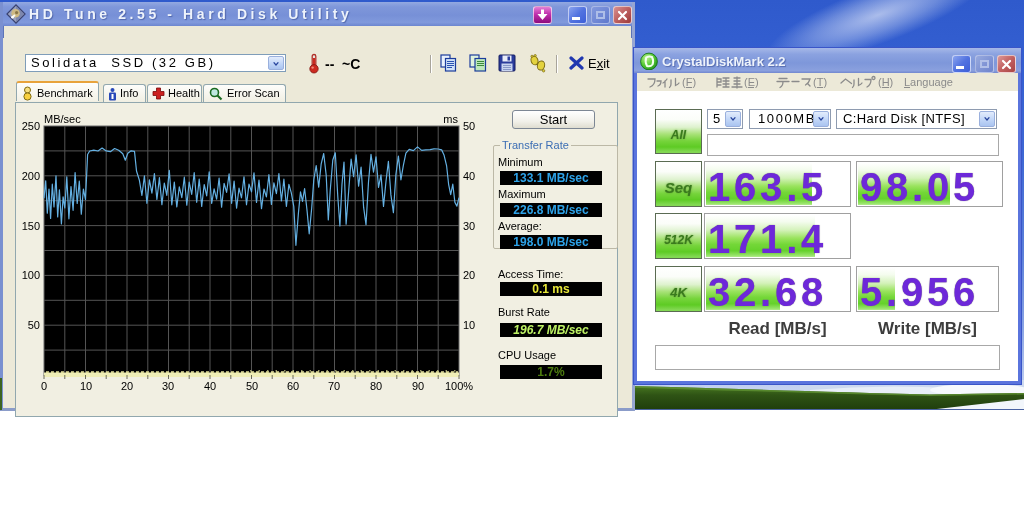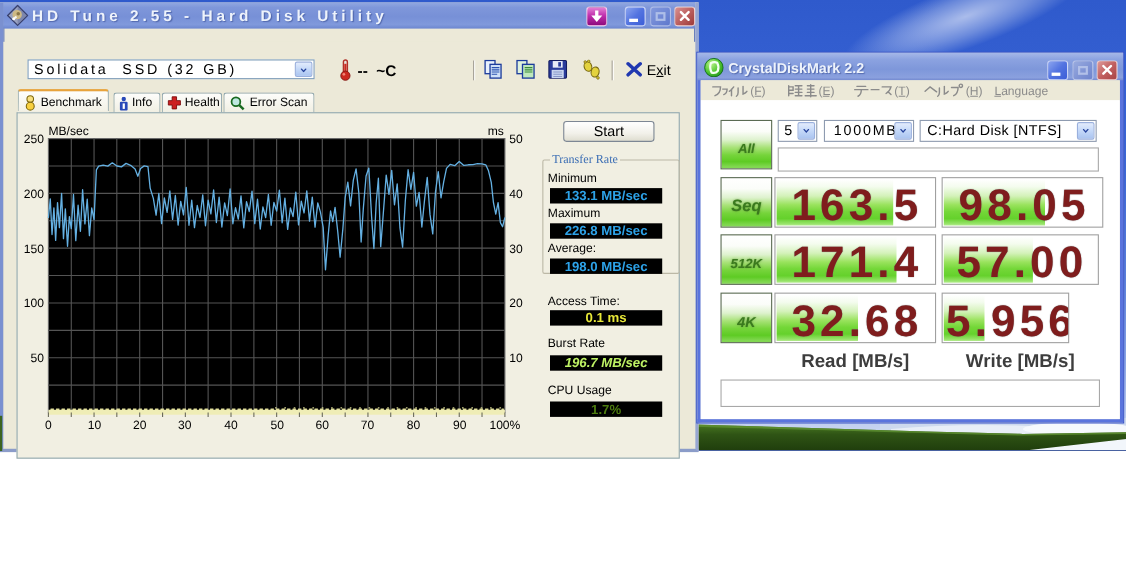--- a/index.html
+++ b/index.html
@@ -59,21 +59,21 @@
 #cdm-client { position:absolute; left:0; top:43px; width:381px; height:290px; background:#fff; }
 
 .greenbtn { position:absolute; left:18px; width:47px; height:45px;
   background:linear-gradient(180deg,#ffffff 0%,#fbfdf9 22%,#def2ce 40%,#a8e278 56%,#76d43b 72%,#5ecb24 86%,#82d852 97%);
   border:1px solid #5a6b52; color:#3a7a1e; font-style:italic; font-weight:bold;
   text-shadow:0 0 2px rgba(50,100,15,.55);
   display:flex; align-items:center; justify-content:center; padding-top:7px; }
 .valbox { position:absolute; height:46px; background:#fff; border:1px solid #a0a0a0; overflow:hidden; }
 .fill { position:absolute; left:1px; top:1px; bottom:1px;
   background:linear-gradient(180deg,#ffffff 0%,#f4fcee 16%,#d4f2ba 36%,#9ae35e 55%,#74d738 70%,#65d12c 85%,#96e368 96%,#b4eb8e 100%); }
-.bignum { position:absolute; width:100%; text-align:center; top:3px; font-size:40px; font-weight:bold; color:#7f1d1d;
+.bignum { position:absolute; width:100%; text-align:left; top:3px; font-size:40px; font-weight:bold; color:#6d28d9;
   letter-spacing:3.8px; padding-left:3px; text-shadow:0 0 1px #6a6a6a; }
 .cdmdd { position:absolute; top:18px; height:20px; background:#fff; border:1px solid #8e9bb0; font-size:13px; color:#000; }
 .rwlab { position:absolute; top:228px; width:147px; text-align:center; font-size:17px; font-weight:bold; color:#3d3d3d; }
 </style>
 </head>
 <body>
 <div id="stage">
 
   <div id="desktop">
     <div id="cloud1"></div>
@@ -237,21 +237,21 @@
               <text x="252" y="378" text-anchor="middle">50</text>
               <text x="293" y="378" text-anchor="middle">60</text>
               <text x="334" y="378" text-anchor="middle">70</text>
               <text x="376" y="378" text-anchor="middle">80</text>
               <text x="418" y="378" text-anchor="middle">90</text>
               <text x="459" y="378" text-anchor="middle">100%</text>
             </g>
           </svg>
         <div id="startbtn">Start</div>
         <fieldset class="abs" style="left:477px; top:36px; width:125px; height:110px; border:1px solid #bcb8a6; border-radius:2px; color:#3c6eb4; font-size:11px; padding-left:6px;">
-          <legend style="padding:0 2px; margin-left:0px;font-family:Liberation Serif, serif;">Transfer Rate</legend>
+          <legend style="padding:0 2px; margin-left:0px;">Transfer Rate</legend>
         </fieldset>
         <div class="rlab" style="top:53px;">Minimum</div>
         <div class="blkbox" style="top:68px; color:#2da2e8;">133.1 MB/sec</div>
         <div class="rlab" style="top:85px;">Maximum</div>
         <div class="blkbox" style="top:100px; color:#2da2e8;">226.8 MB/sec</div>
         <div class="rlab" style="top:117px;">Average:</div>
         <div class="blkbox" style="top:132px; color:#2da2e8;">198.0 MB/sec</div>
         <div class="rlab" style="top:165px;">Access Time:</div>
         <div class="blkbox" style="top:179px; color:#e8e838;">0.1 ms</div>
         <div class="rlab" style="top:203px;">Burst Rate</div>
@@ -353,31 +353,27 @@
       <div class="valbox" style="left:219px; top:70px; width:147px;">
           <div class="fill" style="width:92px;"></div>
           <div class="bignum">98.05</div>
         </div>
 
       <div class="greenbtn" style="top:122px; height:46px; font-size:12px;">512K</div>
       <div class="valbox" style="left:67px; top:122px; width:147px;">
           <div class="fill" style="width:109px;"></div>
           <div class="bignum">171.4</div>
         </div>
-      <div class="valbox" style="left:219px; top:122px; width:143px;">
-          <div class="fill" style="width:81px;"></div>
-          <div class="bignum">57.00</div>
-        </div>
 
       <div class="greenbtn" style="top:175px; height:46px; font-size:13px;">4K</div>
       <div class="valbox" style="left:67px; top:175px; width:147px;">
           <div class="fill" style="width:74px;"></div>
           <div class="bignum">32.68</div>
         </div>
-      <div class="valbox" style="left:219px; top:175px; width:116px;">
+      <div class="valbox" style="left:219px; top:175px; width:143px;">
           <div class="fill" style="width:37px;"></div>
           <div class="bignum">5.956</div>
         </div>
 
       <div class="rwlab" style="left:67px;">Read [MB/s]</div>
       <div class="rwlab" style="left:219px; width:143px;">Write [MB/s]</div>
       <div class="abs" style="left:18px; top:254px; width:345px; height:25px; background:#fff; border:1px solid #a8a8a8;"></div>
     </div>
   </div>
 

